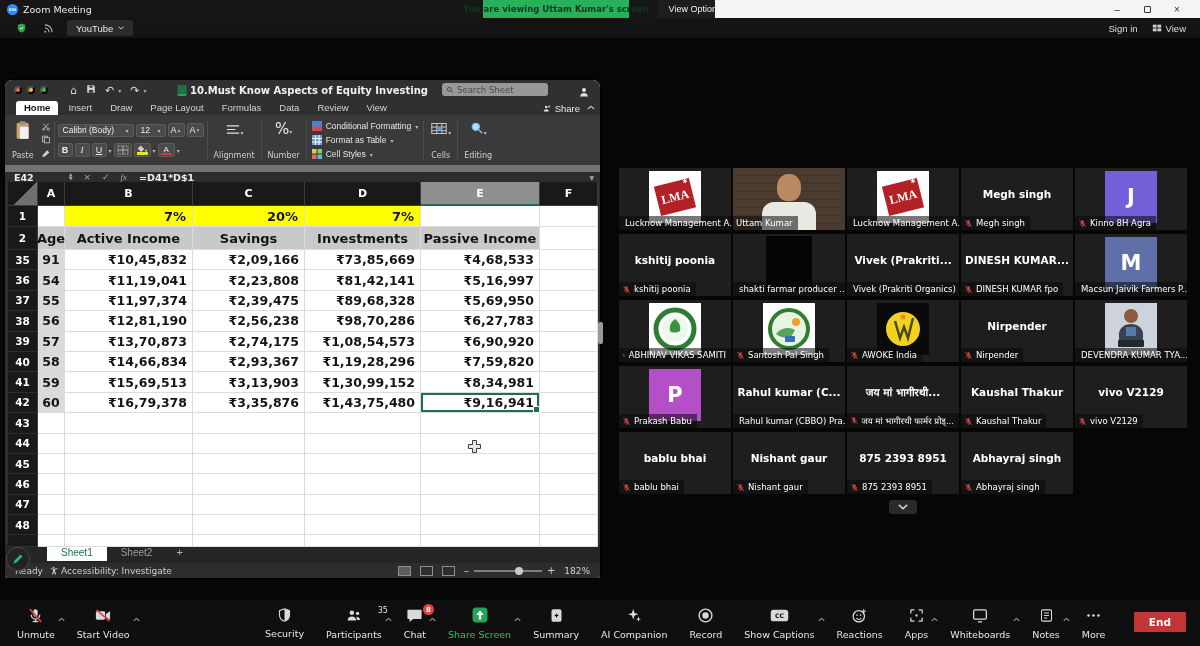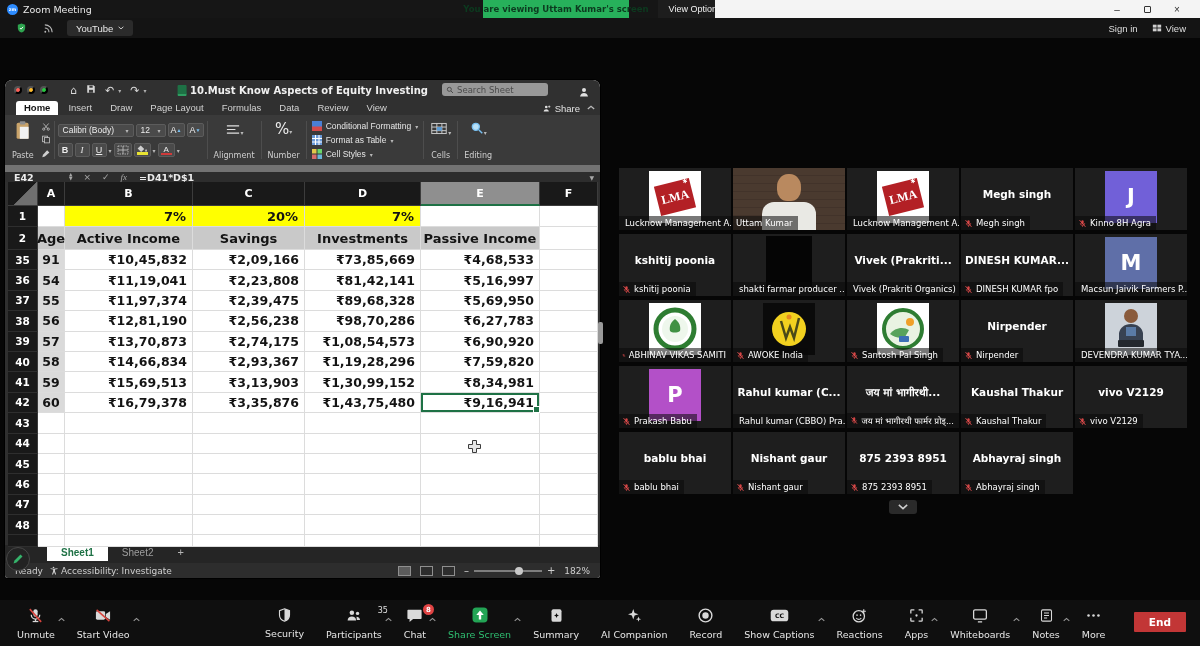--- a/index.html
+++ b/index.html
@@ -120,21 +120,21 @@
   .c.sel { box-shadow:inset 0 0 0 2px #1e7145; position:relative;text-align:right; }
   .c.sel::after { content:""; position:absolute; right:-1px; bottom:-1px; width:5px; height:5px;
     background:#1e7145; border:1px solid #fff; }
   .cell-cursor { position:absolute; left:463px; top:256px; z-index:5; pointer-events:none; }
 
   
   .xl-tabstrip { height:18px; background:#252525; display:flex; align-items:flex-start;
     padding-left:42px; }
   .sh-tab { font-size:10px; padding:2px 14px 3px; border:none; cursor:pointer; background:#252525;
     color:#9d9d9d; }
-  .sh-tab.active { background:#fff; color:#1e7145; font-weight:bold; }
+  .sh-tab.active { background:#fff; color:#1e7145; font-weight:normal; }
   .sh-add { font-size:11px; color:#b5b5b5; background:transparent; border:none; padding:1px 10px;
     cursor:pointer; }
   .xl-statusbar { height:15px; background:#2d2d2d; display:flex; align-items:center; color:#cfcfcf;
     font-size:9px; padding:0 10px; gap:6px; }
   .sb-right { margin-left:auto; display:flex; align-items:center; gap:9px; }
   .sb-view { width:13px; height:10px; border:1px solid #8f8f8f; background:transparent; cursor:pointer; }
   .sb-view.active { background:#5c5c5c; }
   .sb-slider { display:flex; align-items:center; gap:5px; }
   .sb-track { width:68px; height:2px; background:#7e7e7e; position:relative; }
   .sb-thumb { position:absolute; left:60%; top:-3px; width:8px; height:8px; border-radius:50%;
@@ -770,51 +770,51 @@
             <rect x="9" y="3" width="6" height="11" rx="3" fill="#d64545"></rect>
             <path d="M6 11a6 6 0 0 0 12 0" stroke="#d64545" stroke-width="2" fill="none"></path>
             <line x1="12" y1="17" x2="12" y2="21" stroke="#d64545" stroke-width="2"></line>
             <line x1="4" y1="3" x2="20" y2="21" stroke="#e05050" stroke-width="2.4"></line>
           </svg>
           <span>ABHINAV VIKAS SAMITI</span>
         </div>
       </div>
       <div class="tile">
         <svg class="avatar" width="52" height="52">
-          <rect width="52" height="52" fill="#0a0a0a"></rect>
-          <circle cx="26" cy="26" r="17" fill="#f2d11f"></circle>
-          <path d="M18 18l5 17 4-11 4 11 5-20" stroke="#4a4a18" stroke-width="2.5" fill="none"></path>
-          <circle cx="26" cy="14" r="2.5" fill="#e88a1f"></circle>
-        </svg>
-        <div class="tile-label">
-          <svg width="9" height="9" viewBox="0 0 24 24">
-            <rect x="9" y="3" width="6" height="11" rx="3" fill="#d64545"></rect>
-            <path d="M6 11a6 6 0 0 0 12 0" stroke="#d64545" stroke-width="2" fill="none"></path>
-            <line x1="12" y1="17" x2="12" y2="21" stroke="#d64545" stroke-width="2"></line>
-            <line x1="4" y1="3" x2="20" y2="21" stroke="#e05050" stroke-width="2.4"></line>
-          </svg>
-          <span>AWOKE India</span>
-        </div>
-      </div>
-      <div class="tile">
-        <svg class="avatar" width="52" height="52">
           <rect width="52" height="52" fill="#fff"></rect>
           <circle cx="26" cy="26" r="19" fill="#e9f3e2" stroke="#2e7d32" stroke-width="4"></circle>
           <circle cx="33" cy="19" r="4" fill="#f0a028"></circle>
           <path d="M13 31c4-6 13-8 19-4l-4 7c-5 2-11 0-15-3z" fill="#58a35c"></path>
           <rect x="22" y="33" width="10" height="6" rx="1" fill="#3b6fb5"></rect>
         </svg>
         <div class="tile-label">
           <svg width="9" height="9" viewBox="0 0 24 24">
             <rect x="9" y="3" width="6" height="11" rx="3" fill="#d64545"></rect>
             <path d="M6 11a6 6 0 0 0 12 0" stroke="#d64545" stroke-width="2" fill="none"></path>
             <line x1="12" y1="17" x2="12" y2="21" stroke="#d64545" stroke-width="2"></line>
             <line x1="4" y1="3" x2="20" y2="21" stroke="#e05050" stroke-width="2.4"></line>
           </svg>
           <span>Santosh Pal Singh</span>
+        </div>
+      </div>
+      <div class="tile">
+        <svg class="avatar" width="52" height="52">
+          <rect width="52" height="52" fill="#0a0a0a"></rect>
+          <circle cx="26" cy="26" r="17" fill="#f2d11f"></circle>
+          <path d="M18 18l5 17 4-11 4 11 5-20" stroke="#4a4a18" stroke-width="2.5" fill="none"></path>
+          <circle cx="26" cy="14" r="2.5" fill="#e88a1f"></circle>
+        </svg>
+        <div class="tile-label">
+          <svg width="9" height="9" viewBox="0 0 24 24">
+            <rect x="9" y="3" width="6" height="11" rx="3" fill="#d64545"></rect>
+            <path d="M6 11a6 6 0 0 0 12 0" stroke="#d64545" stroke-width="2" fill="none"></path>
+            <line x1="12" y1="17" x2="12" y2="21" stroke="#d64545" stroke-width="2"></line>
+            <line x1="4" y1="3" x2="20" y2="21" stroke="#e05050" stroke-width="2.4"></line>
+          </svg>
+          <span>AWOKE India</span>
         </div>
       </div>
       <div class="tile">
         <div class="tile-center">Nirpender</div>
         <div class="tile-label">
           <svg width="9" height="9" viewBox="0 0 24 24">
             <rect x="9" y="3" width="6" height="11" rx="3" fill="#d64545"></rect>
             <path d="M6 11a6 6 0 0 0 12 0" stroke="#d64545" stroke-width="2" fill="none"></path>
             <line x1="12" y1="17" x2="12" y2="21" stroke="#d64545" stroke-width="2"></line>
             <line x1="4" y1="3" x2="20" y2="21" stroke="#e05050" stroke-width="2.4"></line>

